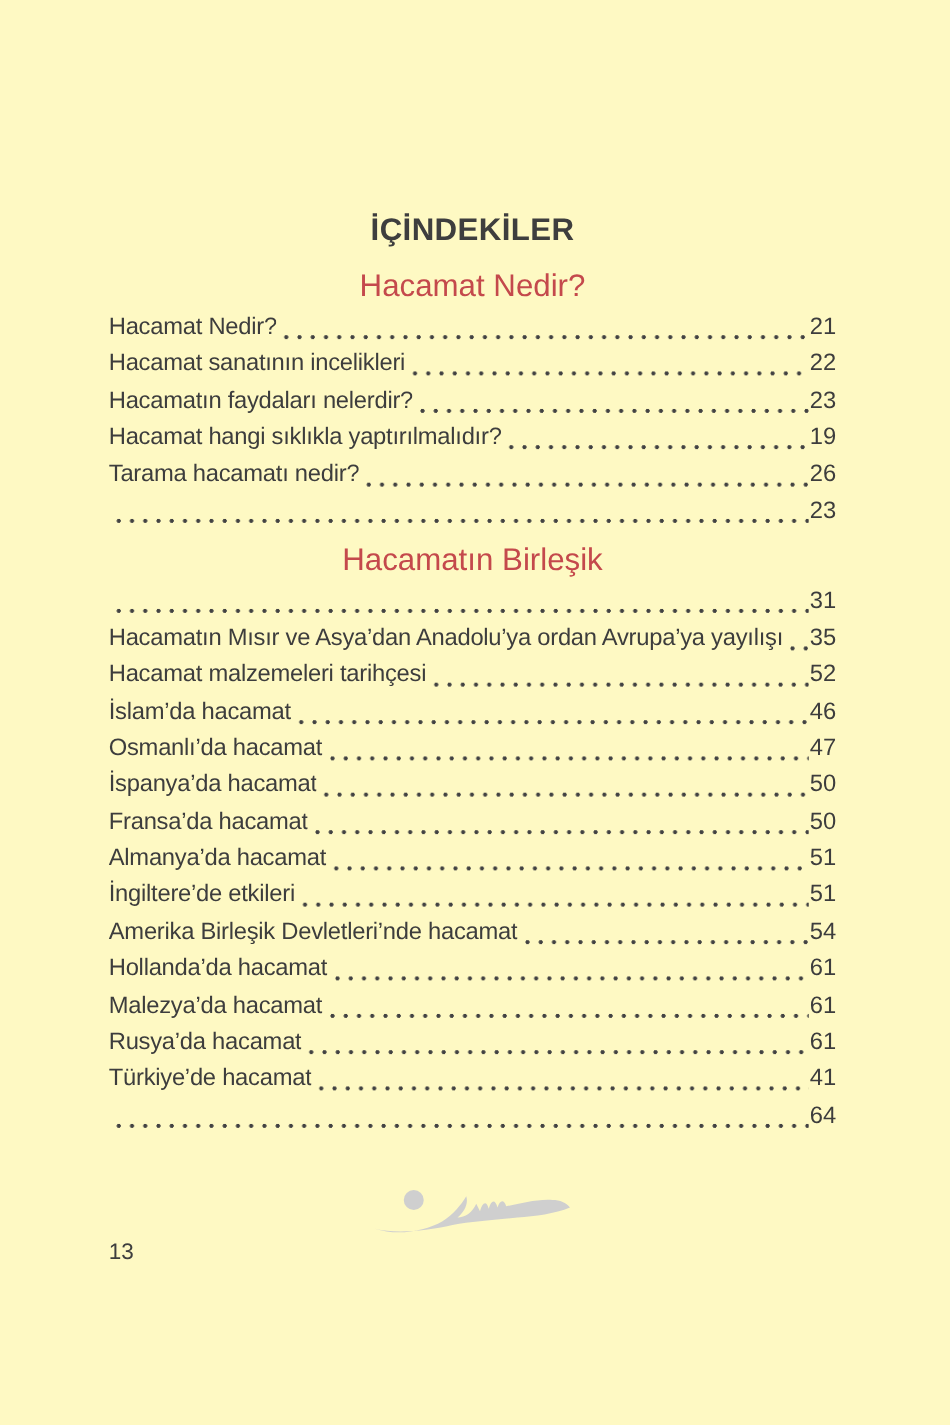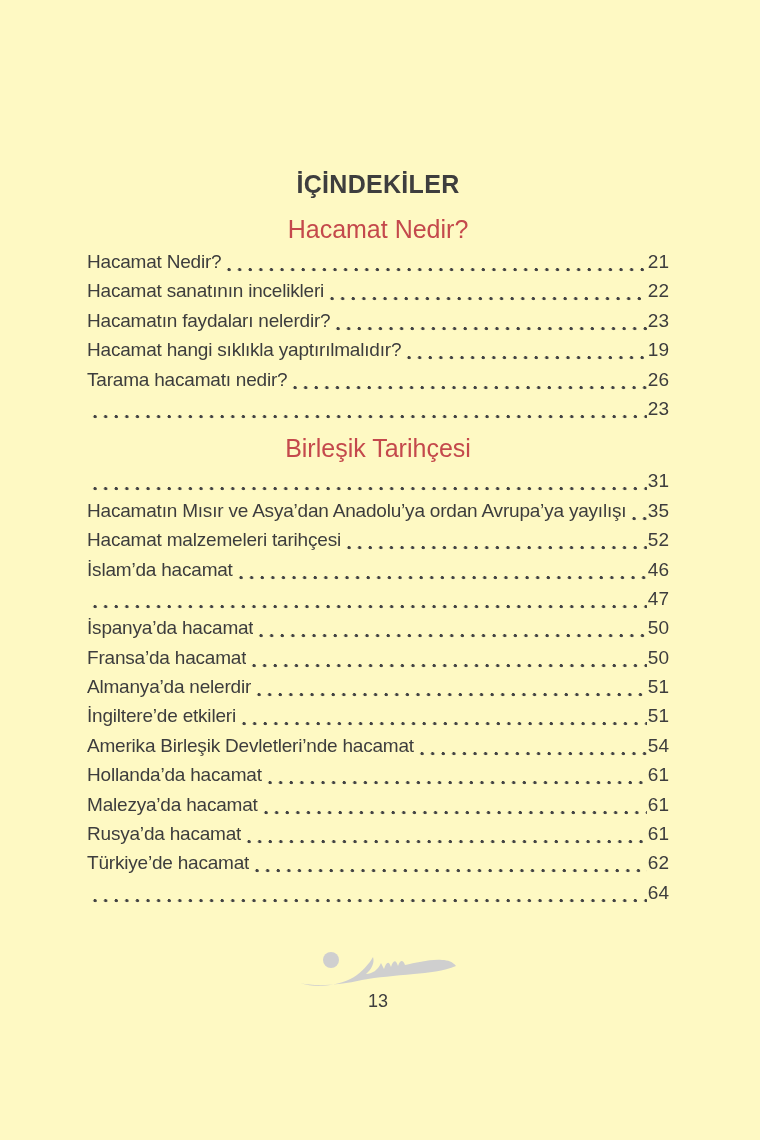--- a/index.html
+++ b/index.html
@@ -75,21 +75,20 @@
   }
   .ornament-wrap {
     margin-top: 40px;
     height: 42px;
     text-align: center;
   }
   .page-number {
     margin-top: 2px;
     height: 20px;
     line-height: 20px;
-    text-align: center;
     font-size: 18px;
     color: #3e3e3e;
   }
 </style>
 </head>
 <body>
 
 <div class="page" style="--heading-red: #c4494c; --body-text: #3d3d3d;">
   <div class="content">
 
@@ -131,21 +130,21 @@
 
 
   <div class="toc-row">
     <span class="leader"></span>
     <span class="entry-page">23</span>
   </div>
 </div>
   </div>
 
   <div class="toc-section">
-    <h2 class="section-heading">Birleşik Tarihçesi</h2>
+    <h2 class="section-heading">Hacamatın Birleşik</h2>
     <div class="section-entries">
   <div class="toc-row">
     <span class="leader"></span>
     <span class="entry-page">31</span>
   </div>
 
   <div class="toc-row">
     <span class="entry-label">Hacamatın Mısır ve Asya’dan Anadolu’ya ordan Avrupa’ya yayılışı</span>
     <span class="leader"></span>
     <span class="entry-page">35</span>
@@ -157,38 +156,39 @@
     <span class="entry-page">52</span>
   </div>
 
   <div class="toc-row">
     <span class="entry-label">İslam’da hacamat</span>
     <span class="leader"></span>
     <span class="entry-page">46</span>
   </div>
 
   <div class="toc-row">
+    <span class="entry-label">Osmanlı’da hacamat</span>
     <span class="leader"></span>
     <span class="entry-page">47</span>
   </div>
 
   <div class="toc-row">
     <span class="entry-label">İspanya’da hacamat</span>
     <span class="leader"></span>
     <span class="entry-page">50</span>
   </div>
 
   <div class="toc-row">
     <span class="entry-label">Fransa’da hacamat</span>
     <span class="leader"></span>
     <span class="entry-page">50</span>
   </div>
 
   <div class="toc-row">
-    <span class="entry-label">Almanya’da nelerdir</span>
+    <span class="entry-label">Almanya’da hacamat</span>
     <span class="leader"></span>
     <span class="entry-page">51</span>
   </div>
 
   <div class="toc-row">
     <span class="entry-label">İngiltere’de etkileri</span>
     <span class="leader"></span>
     <span class="entry-page">51</span>
   </div>
 
@@ -212,21 +212,21 @@
 
   <div class="toc-row">
     <span class="entry-label">Rusya’da hacamat</span>
     <span class="leader"></span>
     <span class="entry-page">61</span>
   </div>
 
   <div class="toc-row">
     <span class="entry-label">Türkiye’de hacamat</span>
     <span class="leader"></span>
-    <span class="entry-page">62</span>
+    <span class="entry-page">41</span>
   </div>
 
   <div class="toc-row">
     <span class="leader"></span>
     <span class="entry-page">64</span>
   </div>
 </div>
   </div>
 </div>
 

